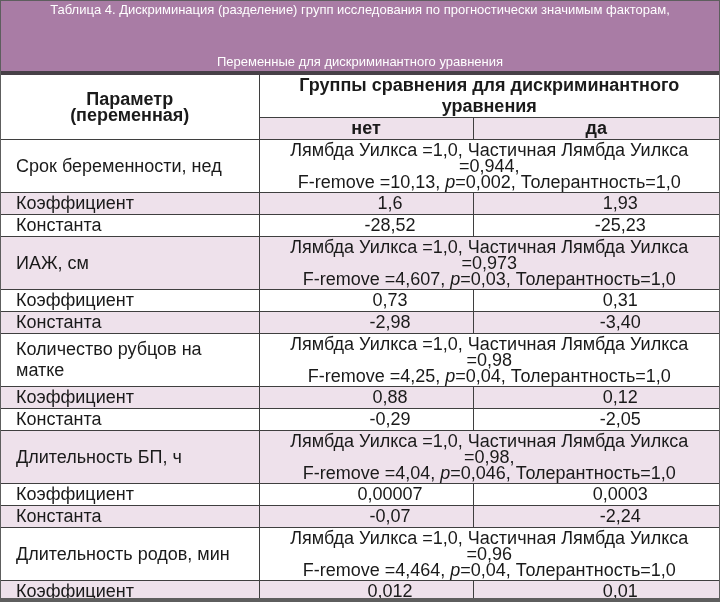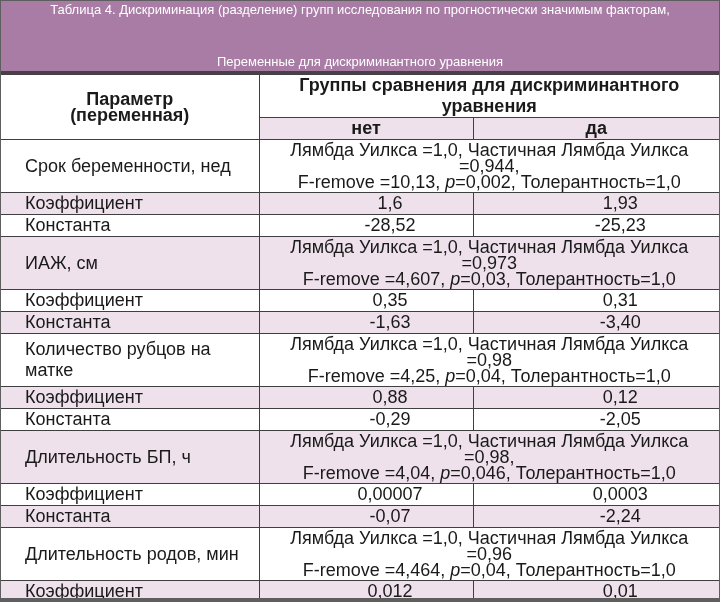--- a/index.html
+++ b/index.html
@@ -52,21 +52,21 @@
   thead th { font-weight: bold; text-align: center; background: #ffffff; }
   th.h-groups { height: 30px; }
   th.h-sub { height: 22px; background: var(--stripe, #eee1eb); }
   th.h-param { line-height: 16px; }
 
   tbody tr:nth-child(even) td { background: var(--stripe, #eee1eb); }
   tbody tr:nth-child(odd) td { background: #ffffff; }
 
   td.c-param, td.c-label {
     text-align: left;
-    padding-left: 24px;
+    padding-left: 15px;
     padding-right: 6px;
   }
   tr.r-stats td { height: 39px; }
   tr.r-val td { height: 22px; }
   td.c-stats {
     text-align: center;
     line-height: 16px;
     padding: 2px 14px;
   }
   td.c-val { text-align: center; padding-left: 48px; }
@@ -122,26 +122,26 @@
 
       <tr class="r-stats">
         <td class="c-param">ИАЖ, см</td>
         <td class="c-stats" colspan="2">
           <div>Лямбда Уилкса =1,0, Частичная Лямбда Уилкса =0,973</div>
           <div><span>F-remove =4,607, </span><span style="font-style: italic;">p</span><span>=0,03, Толерантность=1,0</span></div>
         </td>
       </tr>
       <tr class="r-val">
         <td class="c-label">Коэффициент</td>
-        <td class="c-val">0,35</td>
+        <td class="c-val">0,73</td>
         <td class="c-val">0,31</td>
       </tr>
       <tr class="r-val">
         <td class="c-label">Константа</td>
-        <td class="c-val">-1,63</td>
+        <td class="c-val">-2,98</td>
         <td class="c-val">-3,40</td>
       </tr>
 
       <tr class="r-stats">
         <td class="c-param">Количество рубцов на матке</td>
         <td class="c-stats" colspan="2">
           <div>Лямбда Уилкса =1,0, Частичная Лямбда Уилкса =0,98</div>
           <div><span>F-remove =4,25, </span><span style="font-style: italic;">p</span><span>=0,04, Толерантность=1,0</span></div>
         </td>
       </tr>

